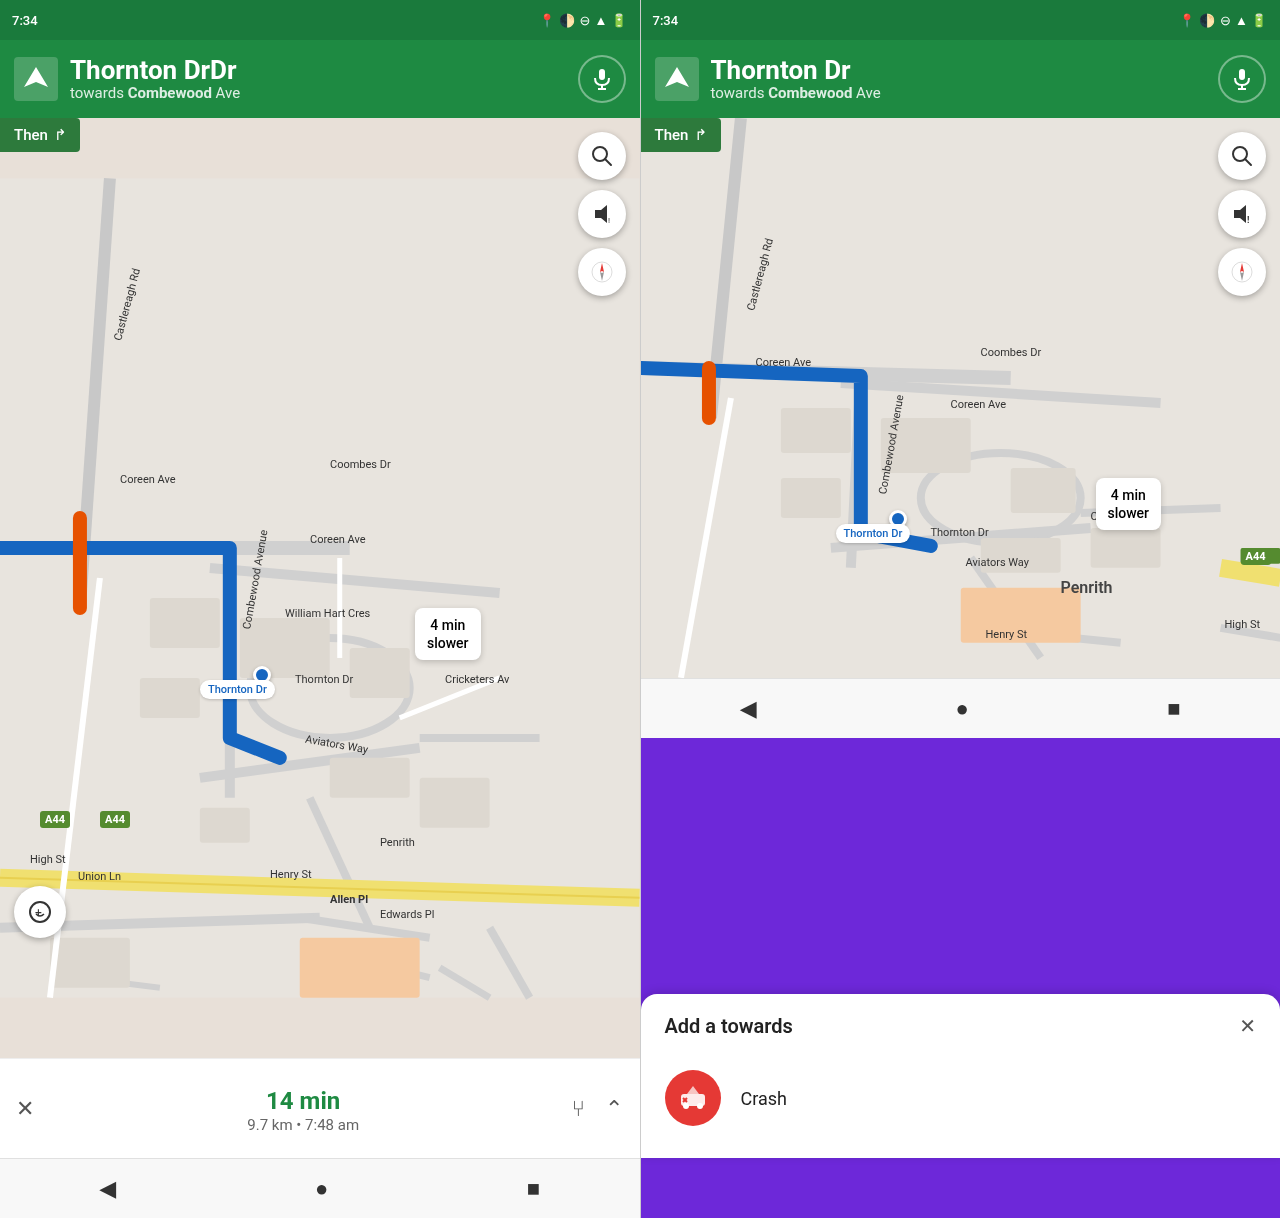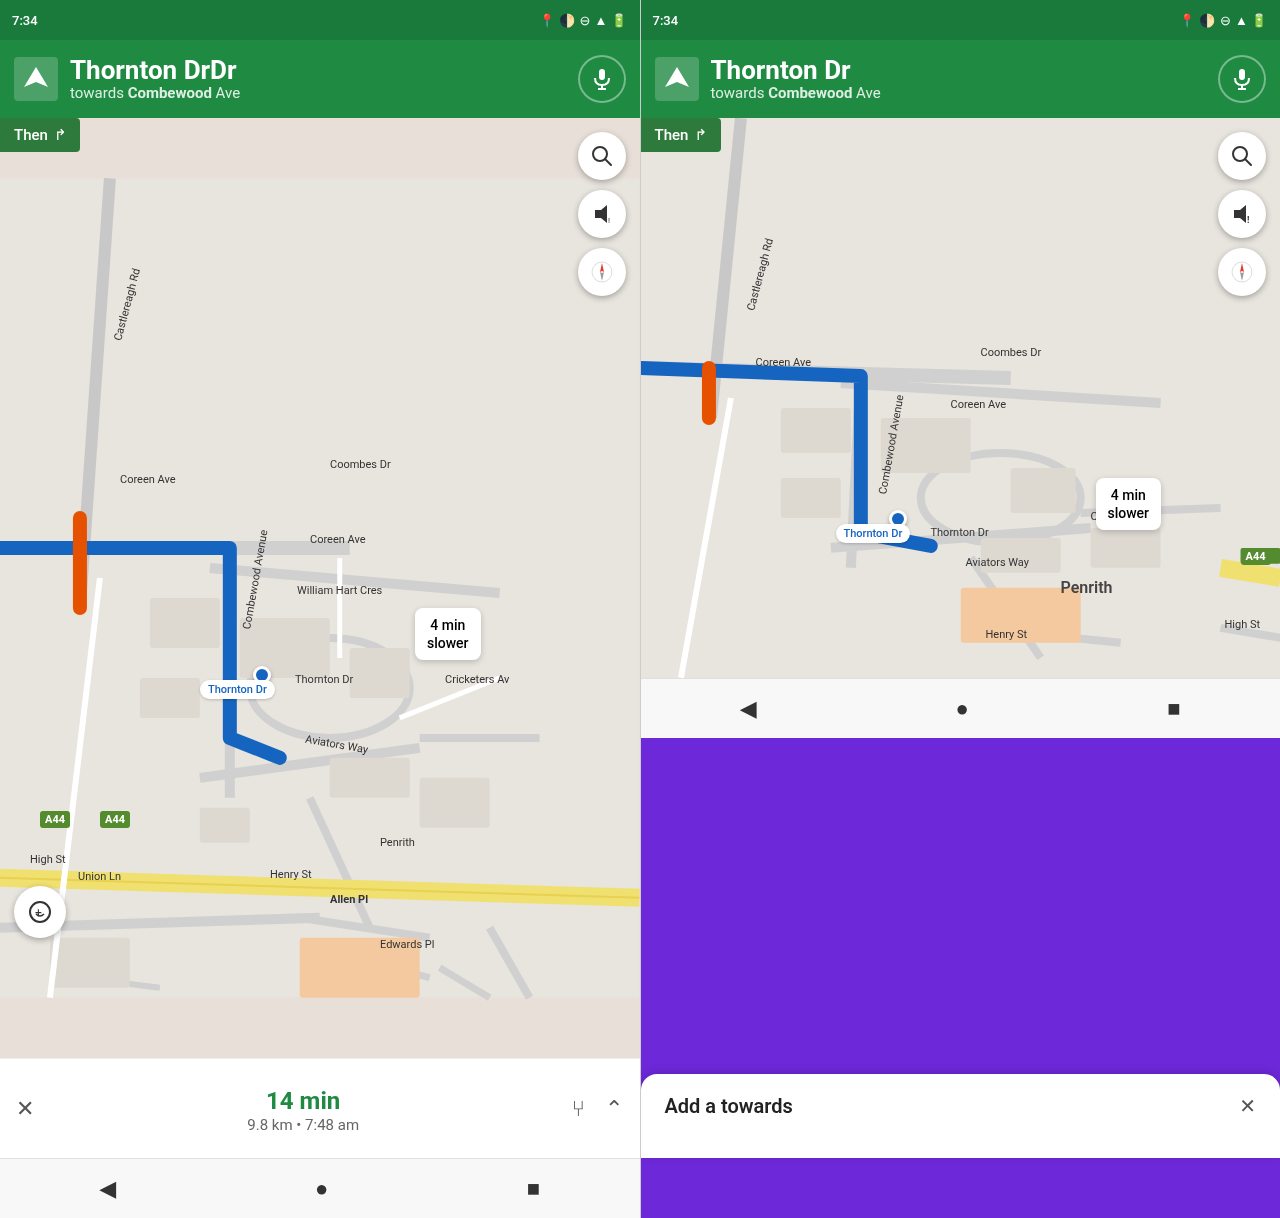--- a/index.html
+++ b/index.html
@@ -453,29 +453,29 @@
 
       <line x1="80" y1="370" x2="80" y2="430" stroke="#e65100" stroke-width="14" stroke-linecap="round"></line>
       <line x1="80" y1="340" x2="80" y2="380" stroke="#e65100" stroke-width="14" stroke-linecap="round"></line>
     </svg>
 
     <span class="street-name" style="top:180px;left:90px;transform:rotate(-75deg);">Castlereagh Rd</span>
     <span class="street-name" style="top:355px;left:120px;">Coreen Ave</span>
     <span class="street-name" style="top:340px;left:330px;">Coombes Dr</span>
     <span class="street-name" style="top:415px;left:310px;">Coreen Ave</span>
     <span class="street-name" style="top:455px;left:205px;transform:rotate(-80deg);">Combewood Avenue</span>
-    <span class="street-name" style="top:466px;left:285px;margin-left:12px;">William Hart Cres</span>
+    <span class="street-name" style="top:489px;left:285px;">William Hart Cres</span>
     <span class="street-name" style="top:555px;left:295px;">Thornton Dr</span>
     <span class="street-name" style="top:620px;left:305px;transform:rotate(10deg);">Aviators Way</span>
     <span class="street-name" style="top:555px;left:445px;">Cricketers Av</span>
     <span class="street-name" style="top:735px;left:30px;">High St</span>
     <span class="street-name" style="top:750px;left:270px;">Henry St</span>
     <span class="street-name" style="top:775px;left:330px;font-weight:bold;">Allen Pl</span>
     <span class="street-name" style="top:752px;left:78px;">Union Ln</span>
-    <span class="street-name" style="top:820px;left:380px;">Edwards Pl</span>
+    <span class="street-name" style="top:790px;left:380px;">Edwards Pl</span>
     <span class="street-name" style="top:718px;left:380px;">Penrith</span>
 
     <div class="road-label" style="top:693px;left:40px;">A44</div>
     <div class="road-label" style="top:693px;left:100px;">A44</div>
 
     <div class="slower-badge" style="top:490px;left:415px;">
       <div>4 min</div>
       <div>slower</div>
     </div>
 
@@ -513,21 +513,21 @@
     </div>
   </div>
 
   <div class="bottom-bar">
     <span class="bottom-close">✕</span>
     <div class="bottom-time">
       <div class="bottom-time-main">
         <span>14</span><span> min</span>
       </div>
       <div class="bottom-time-sub">
-        <span>9.8 km</span>
+        <span>9.7 km</span>
         <span> • </span>
         <span>7:48 am</span>
       </div>
     </div>
     <div class="bottom-actions">
       <span style="font-size:22px;color:#555;">⑂</span>
       <span style="font-size:22px;color:#555;">⌃</span>
     </div>
   </div>
 
@@ -665,20 +665,33 @@
         </svg>
       </div>
     </div>
   </div>
 
   <div class="report-panel">
     <div class="report-header">
       <span class="report-title">Add a towards</span>
       <span class="report-close">✕</span>
     </div>
+    <div class="report-item">
+      <div class="report-icon crash">
+        <svg width="28" height="28" viewBox="0 0 28 28" fill="white">
+          <rect x="2" y="10" width="24" height="12" rx="3" fill="white" opacity="0.9"></rect>
+          <circle cx="7" cy="22" r="3" fill="white"></circle>
+          <circle cx="21" cy="22" r="3" fill="white"></circle>
+          <polygon points="14,2 20,10 8,10" fill="white" opacity="0.7"></polygon>
+          <line x1="4" y1="14" x2="8" y2="18" stroke="#e53935" stroke-width="2"></line>
+          <line x1="8" y1="14" x2="4" y2="18" stroke="#e53935" stroke-width="2"></line>
+        </svg>
+      </div>
+      <span class="report-label">Crash</span>
+    </div>
   </div>
 
   <div class="nav-bar">
     <span class="nav-bar-btn">◀</span>
     <span class="nav-bar-btn">●</span>
     <span class="nav-bar-btn">■</span>
   </div>
 </div>
 
 </body></html>

